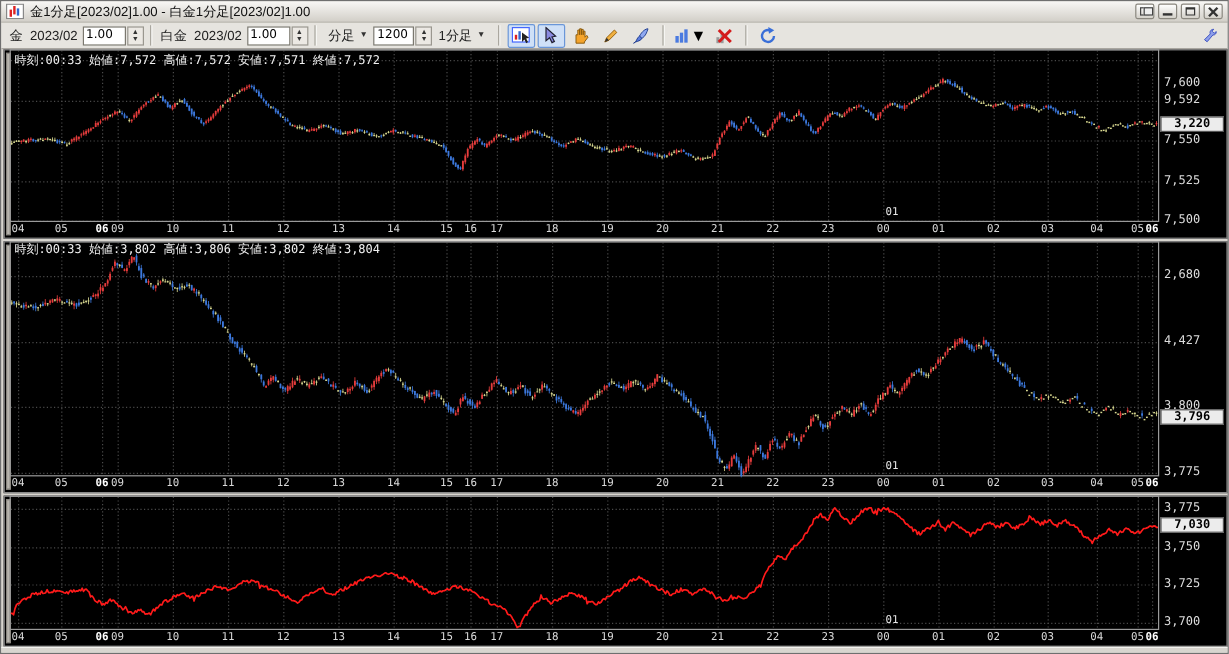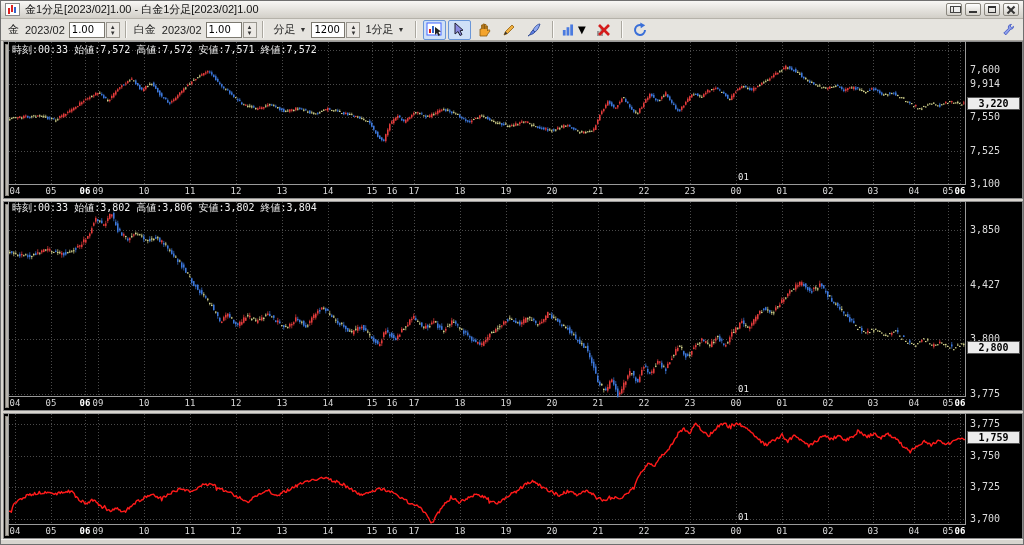--- a/index.html
+++ b/index.html
@@ -2140,24 +2140,24 @@
         <rect x="7.5" y="412.5" width="957" height="111" fill="none" stroke="#9a9a9a"></rect>
         <path d="M8.0,510.2L9.2,510.1L10.3,511.3L11.5,506.2L12.7,503.1L13.8,501.9L15.0,502.1L16.2,500.4L17.3,499.0L18.5,498.2L19.7,497.6L20.8,498.6L22.0,497.0L23.2,496.7L24.3,496.8L25.5,493.6L26.7,493.5L27.8,494.2L29.0,492.8L30.2,494.7L31.3,493.4L32.5,494.0L33.6,491.5L34.8,493.6L36.0,493.4L37.1,492.9L38.3,490.4L39.5,492.9L40.6,492.9L41.8,492.5L43.0,492.6L44.1,490.6L45.3,492.1L46.5,491.2L47.6,491.5L48.8,491.4L50.0,492.0L51.1,492.1L52.3,493.0L53.5,493.3L54.6,492.2L55.8,493.8L57.0,491.6L58.1,490.9L59.3,492.5L60.5,490.6L61.6,492.1L62.8,491.4L64.0,491.6L65.1,490.6L66.3,491.3L67.5,489.2L68.6,491.8L69.8,490.2L71.0,490.0L72.1,491.3L73.3,492.5L74.5,496.4L75.6,495.6L76.8,496.9L78.0,499.5L79.1,500.3L80.3,501.2L81.4,499.3L82.6,500.2L83.8,503.0L84.9,502.0L86.1,503.1L87.3,501.0L88.4,501.8L89.6,499.5L90.8,498.2L91.9,500.2L93.1,499.0L94.3,499.7L95.4,501.5L96.6,501.9L97.8,504.6L98.9,503.9L100.1,505.1L101.3,507.3L102.4,506.4L103.6,504.6L104.8,507.1L105.9,509.5L107.1,508.8L108.3,508.9L109.4,510.5L110.6,510.1L111.8,508.0L112.9,509.1L114.1,507.1L115.3,507.7L116.4,506.8L117.6,508.9L118.8,508.7L119.9,510.7L121.1,510.6L122.3,510.5L123.4,509.9L124.6,511.3L125.8,508.6L126.9,506.6L128.1,508.1L129.2,505.4L130.4,505.6L131.6,503.9L132.7,502.7L133.9,503.2L135.1,500.3L136.2,499.3L137.4,498.8L138.6,500.6L139.7,500.0L140.9,498.6L142.1,498.8L143.2,495.8L144.4,495.3L145.6,496.5L146.7,494.6L147.9,495.2L149.1,494.4L150.2,493.7L151.4,493.4L152.6,493.2L153.7,494.8L154.9,496.1L156.1,495.4L157.2,497.4L158.4,496.5L159.6,495.8L160.7,499.9L161.9,496.0L163.1,495.0L164.2,496.1L165.4,495.5L166.6,493.0L167.7,493.4L168.9,493.1L170.1,493.0L171.2,490.5L172.4,489.9L173.6,490.2L174.7,490.6L175.9,490.6L177.0,488.1L178.2,487.1L179.4,488.1L180.5,488.2L181.7,488.5L182.9,488.1L184.0,489.9L185.2,488.7L186.4,488.9L187.5,489.1L188.7,491.1L189.9,490.4L191.0,490.3L192.2,489.6L193.4,489.1L194.5,488.9L195.7,488.3L196.9,486.4L198.0,485.8L199.2,485.2L200.4,485.2L201.5,483.0L202.7,483.3L203.9,483.5L205.0,482.8L206.2,484.7L207.4,484.0L208.5,482.4L209.7,482.9L210.9,483.2L212.0,484.4L213.2,483.5L214.4,484.1L215.5,489.2L216.7,486.8L217.9,487.3L219.0,488.1L220.2,487.5L221.4,487.7L222.5,490.4L223.7,490.2L224.8,489.7L226.0,490.8L227.2,491.1L228.3,491.3L229.5,490.9L230.7,491.6L231.8,493.2L233.0,495.1L234.2,495.5L235.3,494.5L236.5,497.0L237.7,497.0L238.8,495.6L240.0,497.8L241.2,498.4L242.3,499.6L243.5,499.5L244.7,499.9L245.8,500.5L247.0,501.6L248.2,500.8L249.3,499.2L250.5,498.9L251.7,496.3L252.8,496.0L254.0,495.0L255.2,495.2L256.3,495.1L257.5,493.1L258.7,492.7L259.8,493.2L261.0,492.5L262.2,491.7L263.3,491.2L264.5,489.9L265.7,489.6L266.8,489.8L268.0,488.5L269.2,490.9L270.3,492.9L271.5,493.3L272.6,493.6L273.8,494.0L275.0,493.9L276.1,494.8L277.3,494.2L278.5,494.6L279.6,492.2L280.8,492.2L282.0,490.2L283.1,489.8L284.3,491.2L285.5,491.3L286.6,488.0L287.8,490.0L289.0,489.1L290.1,488.0L291.3,485.9L292.5,486.7L293.6,486.5L294.8,483.9L296.0,486.0L297.1,483.3L298.3,482.8L299.5,481.8L300.6,482.9L301.8,482.6L303.0,481.3L304.1,480.2L305.3,480.2L306.5,479.7L307.6,480.7L308.8,480.1L310.0,479.2L311.1,478.4L312.3,478.4L313.5,479.1L314.6,479.3L315.8,479.3L317.0,478.4L318.1,477.7L319.3,476.8L320.4,476.3L321.6,477.1L322.8,477.5L323.9,477.0L325.1,476.4L326.3,477.0L327.4,477.7L328.6,478.6L329.8,477.8L330.9,480.5L332.1,480.8L333.3,480.2L334.4,481.7L335.6,479.4L336.8,480.7L337.9,481.0L339.1,483.5L340.3,483.5L341.4,484.6L342.6,482.3L343.8,483.7L344.9,486.8L346.1,485.1L347.3,486.4L348.4,488.1L349.6,487.7L350.8,487.8L351.9,490.4L353.1,489.8L354.3,489.9L355.4,491.5L356.6,493.1L357.8,492.1L358.9,494.2L360.1,493.0L361.3,494.2L362.4,493.2L363.6,493.0L364.8,491.9L365.9,491.6L367.1,492.2L368.2,491.3L369.4,491.3L370.6,490.5L371.7,489.6L372.9,490.5L374.1,490.3L375.2,488.5L376.4,487.4L377.6,487.5L378.7,486.9L379.9,489.0L381.1,489.0L382.2,487.4L383.4,488.0L384.6,490.1L385.7,490.6L386.9,490.0L388.1,489.9L389.2,491.4L390.4,490.1L391.6,490.9L392.7,492.1L393.9,492.4L395.1,493.1L396.2,494.1L397.4,495.3L398.6,496.9L399.7,497.3L400.9,496.5L402.1,497.5L403.2,498.6L404.4,498.5L405.6,498.6L406.7,502.0L407.9,502.8L409.1,503.0L410.2,502.7L411.4,502.7L412.6,503.7L413.7,504.5L414.9,504.3L416.0,504.0L417.2,505.4L418.4,506.4L419.5,506.3L420.7,507.7L421.9,510.6L423.0,511.3L424.2,511.4L425.4,513.1L426.5,515.3L427.7,517.0L428.9,519.7L430.0,522.0L431.2,521.1L432.4,521.0L433.5,517.6L434.7,515.0L435.9,512.8L437.0,511.1L438.2,511.8L439.4,507.9L440.5,507.5L441.7,505.1L442.9,504.4L444.0,501.6L445.2,501.7L446.4,500.2L447.5,500.4L448.7,499.5L449.9,494.8L451.0,497.7L452.2,498.4L453.4,498.0L454.5,497.7L455.7,499.8L456.9,500.5L458.0,502.3L459.2,501.5L460.4,499.4L461.5,498.7L462.7,499.4L463.8,499.7L465.0,497.8L466.2,498.3L467.3,495.9L468.5,496.5L469.7,495.5L470.8,495.5L472.0,495.7L473.2,493.1L474.3,493.4L475.5,493.1L476.7,493.8L477.8,493.8L479.0,495.2L480.2,496.1L481.3,494.4L482.5,496.8L483.7,495.3L484.8,496.6L486.0,498.2L487.2,496.8L488.3,502.1L489.5,500.3L490.7,500.7L491.8,500.4L493.0,500.4L494.2,501.9L495.3,502.8L496.5,502.9L497.7,500.5L498.8,501.6L500.0,500.7L501.2,498.6L502.3,497.8L503.5,498.7L504.7,496.1L505.8,496.0L507.0,496.0L508.2,495.1L509.3,493.9L510.5,491.7L511.6,491.9L512.8,491.1L514.0,490.3L515.1,491.9L516.3,489.4L517.5,489.4L518.6,487.8L519.8,485.5L521.0,487.5L522.1,486.0L523.3,483.2L524.5,482.2L525.6,483.4L526.8,481.2L528.0,482.5L529.1,482.2L530.3,481.3L531.5,479.3L532.6,481.0L533.8,480.7L535.0,482.2L536.1,482.1L537.3,484.5L538.5,483.0L539.6,484.4L540.8,487.3L542.0,486.1L543.1,486.7L544.3,487.1L545.5,487.4L546.6,490.0L547.8,490.7L549.0,490.8L550.1,489.6L551.3,490.2L552.5,492.2L553.6,493.8L554.8,491.4L556.0,492.7L557.1,494.9L558.3,495.2L559.4,494.0L560.6,493.6L561.8,493.4L562.9,490.5L564.1,492.5L565.3,492.3L566.4,489.1L567.6,491.7L568.8,490.6L569.9,490.5L571.1,490.8L572.3,491.2L573.4,493.1L574.6,492.8L575.8,494.8L576.9,494.0L578.1,492.8L579.3,492.9L580.4,491.9L581.6,490.5L582.8,490.2L583.9,491.0L585.1,489.3L586.3,489.4L587.4,491.1L588.6,491.9L589.8,491.7L590.9,493.6L592.1,492.3L593.3,494.0L594.4,495.7L595.6,498.1L596.8,497.3L597.9,496.7L599.1,496.6L600.3,498.6L601.4,500.0L602.6,498.8L603.8,499.3L604.9,499.5L606.1,499.0L607.2,497.0L608.4,495.1L609.6,498.5L610.7,496.7L611.9,497.4L613.1,497.6L614.2,495.7L615.4,496.4L616.6,497.1L617.7,497.6L618.9,497.9L620.1,497.4L621.2,497.1L622.4,495.5L623.6,493.5L624.7,493.3L625.9,492.4L627.1,492.4L628.2,491.3L629.4,488.5L630.6,488.5L631.7,486.4L632.9,488.2L634.1,483.6L635.2,480.5L636.4,477.5L637.6,475.4L638.7,473.9L639.9,471.1L641.1,470.6L642.2,469.2L643.4,468.4L644.6,464.9L645.7,465.0L646.9,462.3L648.1,462.4L649.2,463.2L650.4,463.0L651.6,464.6L652.7,465.1L653.9,465.2L655.0,462.2L656.2,460.9L657.4,459.0L658.5,456.2L659.7,456.6L660.9,453.4L662.0,453.8L663.2,453.5L664.4,451.7L665.5,450.8L666.7,449.0L667.9,448.6L669.0,445.3L670.2,443.3L671.4,443.2L672.5,440.9L673.7,438.1L674.9,436.8L676.0,436.0L677.2,431.3L678.4,431.0L679.5,429.6L680.7,430.4L681.9,427.8L683.0,426.9L684.2,430.1L685.4,429.9L686.5,430.1L687.7,432.0L688.9,432.6L690.0,430.6L691.2,427.1L692.4,426.0L693.5,423.7L694.7,422.2L695.9,423.8L697.0,425.1L698.2,425.2L699.4,428.7L700.5,429.8L701.7,430.7L702.8,431.8L704.0,431.2L705.2,432.1L706.3,434.0L707.5,435.6L708.7,435.1L709.8,431.3L711.0,432.5L712.2,430.8L713.3,429.0L714.5,429.1L715.7,427.1L716.8,424.5L718.0,425.9L719.2,423.3L720.3,422.7L721.5,423.9L722.7,422.4L723.8,422.1L725.0,422.2L726.2,425.6L727.3,426.8L728.5,424.5L729.7,427.8L730.8,422.9L732.0,423.8L733.2,425.0L734.3,423.3L735.5,422.0L736.7,423.3L737.8,423.7L739.0,422.3L740.2,425.6L741.3,425.0L742.5,425.8L743.7,425.9L744.8,427.0L746.0,427.1L747.2,429.0L748.3,429.2L749.5,430.7L750.6,431.6L751.8,432.1L753.0,434.5L754.1,435.8L755.3,435.8L756.5,437.5L757.6,438.5L758.8,438.2L760.0,441.8L761.1,440.3L762.3,441.0L763.5,444.4L764.6,442.2L765.8,444.8L767.0,443.5L768.1,441.2L769.3,441.5L770.5,439.6L771.6,438.9L772.8,439.2L774.0,439.9L775.1,438.0L776.3,436.4L777.5,437.6L778.6,437.1L779.8,434.5L781.0,432.6L782.1,435.3L783.3,438.0L784.5,438.3L785.6,438.9L786.8,441.5L788.0,438.3L789.1,436.7L790.3,438.5L791.5,435.8L792.6,434.1L793.8,434.3L795.0,435.6L796.1,436.4L797.3,436.8L798.4,438.9L799.6,438.3L800.8,439.5L801.9,440.3L803.1,440.8L804.3,442.6L805.4,442.3L806.6,442.8L807.8,446.1L808.9,443.4L810.1,442.6L811.3,443.7L812.4,442.3L813.6,439.9L814.8,440.6L815.9,440.8L817.1,439.9L818.3,437.1L819.4,435.6L820.6,436.1L821.8,434.9L822.9,435.3L824.1,434.2L825.3,436.0L826.4,435.3L827.6,436.6L828.8,438.8L829.9,437.0L831.1,437.6L832.3,438.7L833.4,435.2L834.6,437.5L835.8,435.8L836.9,434.5L838.1,434.7L839.3,435.0L840.4,436.3L841.6,438.2L842.8,439.1L843.9,438.4L845.1,440.1L846.2,437.2L847.4,439.2L848.6,436.1L849.7,436.2L850.9,435.7L852.1,436.4L853.2,434.8L854.4,433.8L855.6,433.2L856.7,428.9L857.9,429.8L859.1,432.1L860.2,431.0L861.4,433.0L862.6,434.6L863.7,433.4L864.9,434.9L866.1,436.7L867.2,434.0L868.4,436.2L869.6,432.6L870.7,434.6L871.9,434.0L873.1,432.4L874.2,432.2L875.4,434.3L876.6,435.7L877.7,436.4L878.9,436.3L880.1,438.1L881.2,435.0L882.4,435.0L883.6,435.4L884.7,433.3L885.9,433.0L887.1,432.1L888.2,434.8L889.4,434.1L890.6,436.5L891.7,436.5L892.9,436.7L894.0,436.4L895.2,438.4L896.4,438.2L897.5,439.5L898.7,442.3L899.9,441.4L901.0,444.9L902.2,446.4L903.4,446.3L904.5,447.2L905.7,446.8L906.9,448.9L908.0,449.2L909.2,451.9L910.4,449.2L911.5,447.3L912.7,447.9L913.9,447.5L915.0,445.1L916.2,445.7L917.4,444.5L918.5,444.1L919.7,443.7L920.9,443.0L922.0,440.8L923.2,439.4L924.4,441.3L925.5,441.2L926.7,442.9L927.9,442.1L929.0,442.7L930.2,445.1L931.4,443.0L932.5,441.5L933.7,442.6L934.9,442.2L936.0,440.1L937.2,439.1L938.4,439.7L939.5,439.8L940.7,441.1L941.8,442.5L943.0,442.2L944.2,443.6L945.3,443.3L946.5,442.2L947.7,441.6L948.8,443.4L950.0,442.0L951.2,440.4L952.3,439.4L953.5,439.4L954.7,438.9L955.8,438.5L957.0,437.4L958.2,437.5L959.3,438.1L960.5,437.2L961.7,437.4L962.8,438.6L964.0,438.5" fill="none" stroke="#ff1a1a" stroke-width="1.4" stroke-linejoin="round"></path>
       </g>
     </svg>
 
   <div class="infoline" style="top:42px;">時刻:00:33 始値:7,572 高値:7,572 安値:7,571 終値:7,572</div>
   <div class="infoline" style="top:200px;">時刻:00:33 始値:3,802 高値:3,806 安値:3,802 終値:3,804</div>
 
   <div id="overlay">
       <div class="plabel" style="top: 43.0377px; margin-top: 20px;">7,600</div>
-      <div class="plabel" style="top: 76.5283px;">9,914</div>
+      <div class="plabel" style="top: 76.5283px;">9,592</div>
       <div class="plabel" style="top: 110.019px;">7,550</div>
       <div class="plabel" style="top: 143.509px;">7,525</div>
-      <div class="plabel" style="top: 177px;">3,100</div>
+      <div class="plabel" style="top: 177px;">7,500</div>
       <div class="cbadge" style="top: 95.6226px;">3,220</div>
       <div class="tlabel" style="left: 14px; top: 185px;">04</div>
       <div class="tlabel" style="left: 50px; top: 185px;">05</div>
       <div class="tlabel bold" style="left: 84px; top: 185px;">06</div>
       <div class="tlabel" style="left: 97px; top: 185px;">09</div>
       <div class="tlabel" style="left: 143px; top: 185px;">10</div>
       <div class="tlabel" style="left: 189px; top: 185px;">11</div>
       <div class="tlabel" style="left: 235px; top: 185px;">12</div>
       <div class="tlabel" style="left: 281px; top: 185px;">13</div>
       <div class="tlabel" style="left: 327px; top: 185px;">14</div>
@@ -2171,25 +2171,25 @@
       <div class="tlabel" style="left: 643px; top: 185px;">22</div>
       <div class="tlabel" style="left: 689px; top: 185px;">23</div>
       <div class="tlabel" style="left: 735px; top: 185px;">00</div>
       <div class="tlabel" style="left: 781px; top: 185px;">01</div>
       <div class="tlabel" style="left: 827px; top: 185px;">02</div>
       <div class="tlabel" style="left: 872px; top: 185px;">03</div>
       <div class="tlabel" style="left: 913px; top: 185px;">04</div>
       <div class="tlabel" style="left: 947px; top: 185px;">05</div>
       <div class="tlabel bold" style="left: 959px; top: 185px;">06</div>
       <div class="datemark" style="left: 737px; top: 171px;">01</div>
-      <div class="plabel" style="top: 223.337px;">3,850</div>
+      <div class="plabel" style="top: 223.337px;">2,680</div>
       <div class="plabel" style="top: 277.831px;">4,427</div>
       <div class="plabel" style="top: 332.326px;">3,800</div>
       <div class="plabel" style="top: 386.82px;">3,775</div>
-      <div class="cbadge" style="top: 340.045px;">2,800</div>
+      <div class="cbadge" style="top: 340.045px;">3,796</div>
       <div class="tlabel" style="left: 14px; top: 397px;">04</div>
       <div class="tlabel" style="left: 50px; top: 397px;">05</div>
       <div class="tlabel bold" style="left: 84px; top: 397px;">06</div>
       <div class="tlabel" style="left: 97px; top: 397px;">09</div>
       <div class="tlabel" style="left: 143px; top: 397px;">10</div>
       <div class="tlabel" style="left: 189px; top: 397px;">11</div>
       <div class="tlabel" style="left: 235px; top: 397px;">12</div>
       <div class="tlabel" style="left: 281px; top: 397px;">13</div>
       <div class="tlabel" style="left: 327px; top: 397px;">14</div>
       <div class="tlabel" style="left: 371px; top: 397px;">15</div>
@@ -2206,21 +2206,21 @@
       <div class="tlabel" style="left: 827px; top: 397px;">02</div>
       <div class="tlabel" style="left: 872px; top: 397px;">03</div>
       <div class="tlabel" style="left: 913px; top: 397px;">04</div>
       <div class="tlabel" style="left: 947px; top: 397px;">05</div>
       <div class="tlabel bold" style="left: 959px; top: 397px;">06</div>
       <div class="datemark" style="left: 737px; top: 383px;">01</div>
       <div class="plabel" style="top: 417.115px;">3,775</div>
       <div class="plabel" style="top: 448.724px;">3,750</div>
       <div class="plabel" style="top: 480.333px;">3,725</div>
       <div class="plabel" style="top: 511.943px;">3,700</div>
-      <div class="cbadge" style="top: 430.023px;">1,759</div>
+      <div class="cbadge" style="top: 430.023px;">7,030</div>
       <div class="tlabel" style="left: 14px; top: 525px;">04</div>
       <div class="tlabel" style="left: 50px; top: 525px;">05</div>
       <div class="tlabel bold" style="left: 84px; top: 525px;">06</div>
       <div class="tlabel" style="left: 97px; top: 525px;">09</div>
       <div class="tlabel" style="left: 143px; top: 525px;">10</div>
       <div class="tlabel" style="left: 189px; top: 525px;">11</div>
       <div class="tlabel" style="left: 235px; top: 525px;">12</div>
       <div class="tlabel" style="left: 281px; top: 525px;">13</div>
       <div class="tlabel" style="left: 327px; top: 525px;">14</div>
       <div class="tlabel" style="left: 371px; top: 525px;">15</div>

